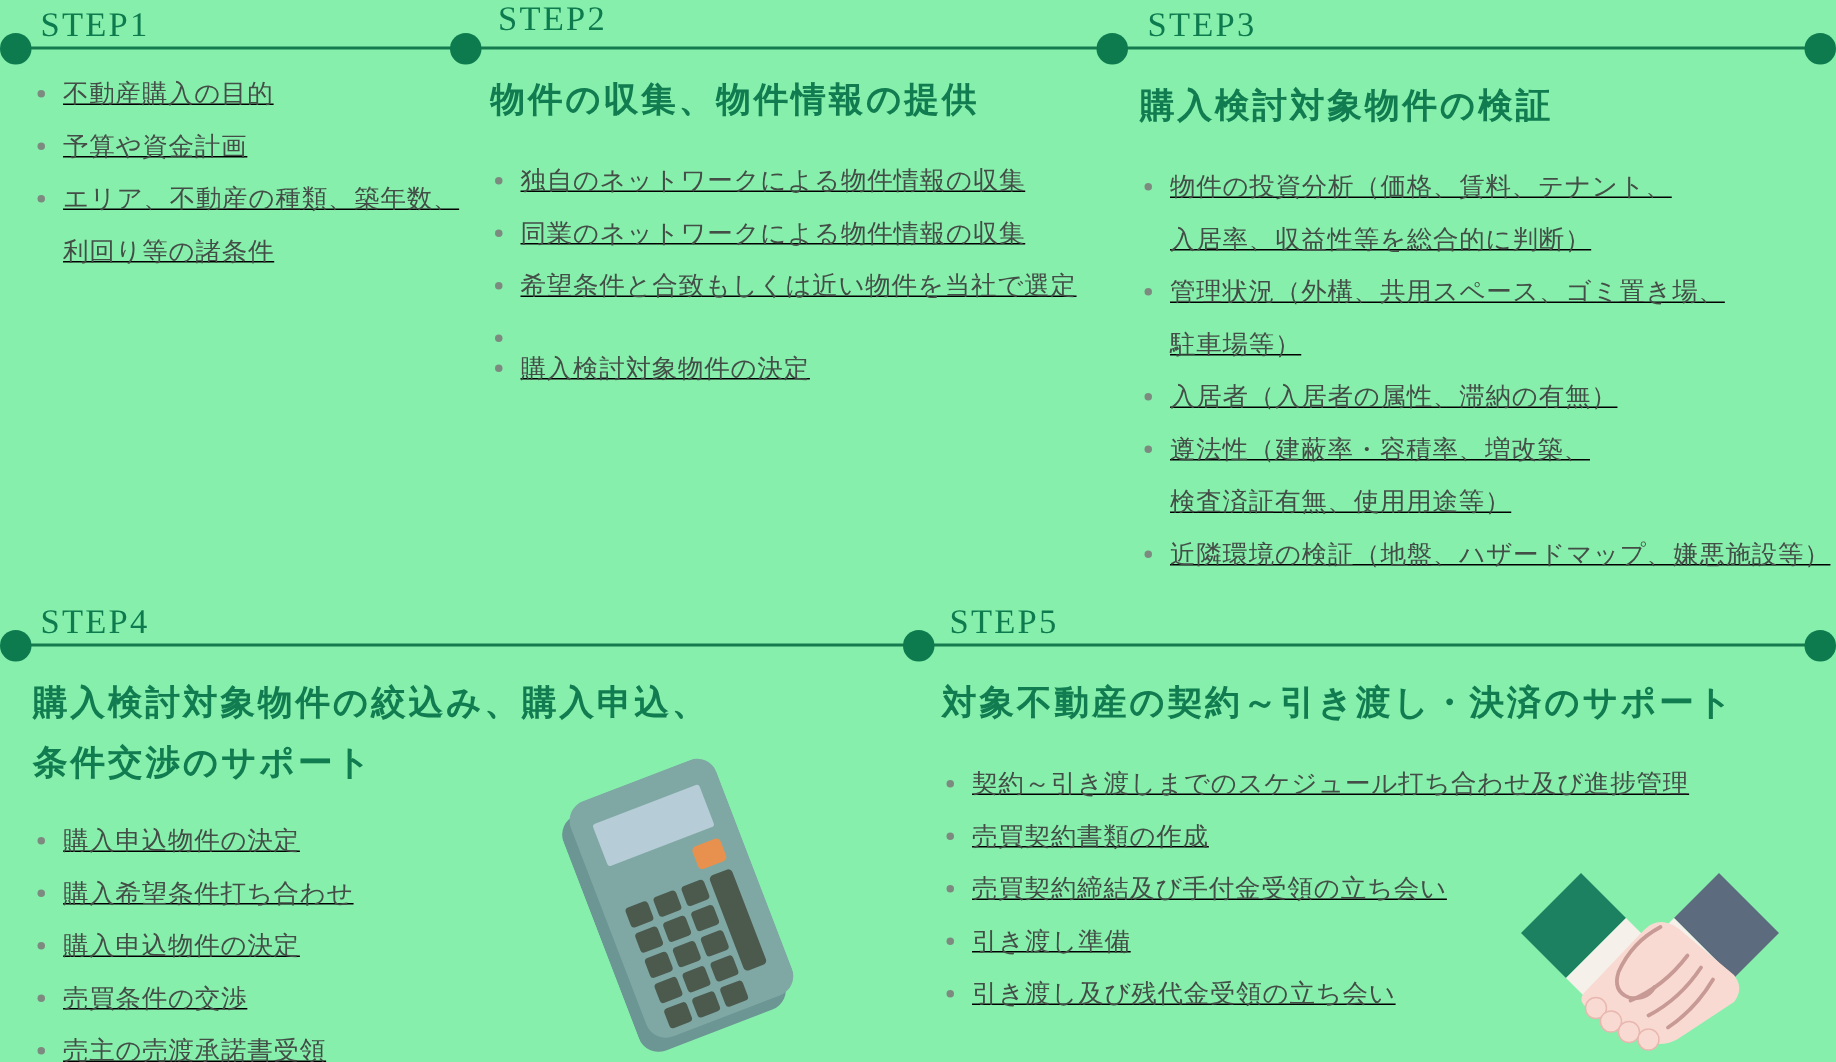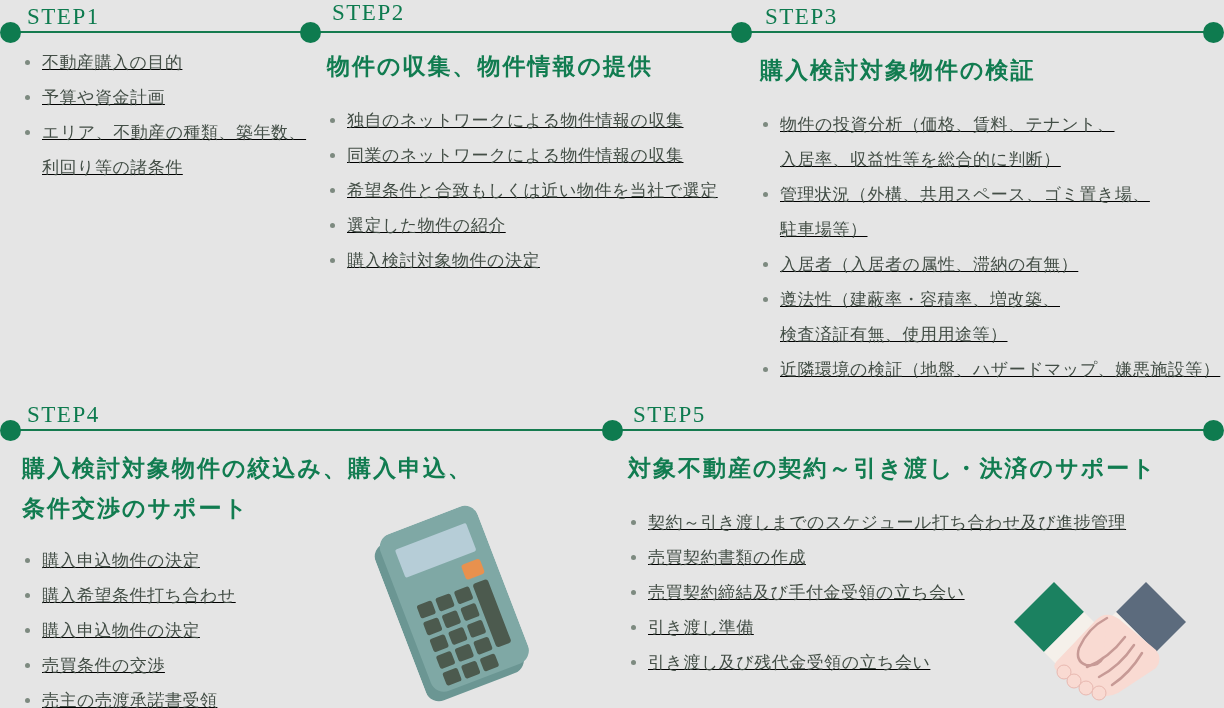--- a/index.html
+++ b/index.html
@@ -1,17 +1,17 @@
 <!DOCTYPE html>
 <html><head>
 <meta charset="utf-8">
 <style>
   html,body{margin:0;padding:0;background:#ffffff;}
   #canvas{
-    position:relative;width:1224px;height:708px;overflow:hidden;background:#e5e5e5;
+    position:relative;width:1224px;height:708px;overflow:hidden;background:#86efac;
     font-family:"Liberation Serif","DejaVu Serif",serif;
   }
   
   .tline{position:absolute;left:10px;width:1204px;height:2px;background:#157b4f;}
   .tdot{position:absolute;width:21px;height:21px;border-radius:50%;background:#0e7b4f;}
   
   .step{position:absolute;}
   .steplabel{
     font-size:23px;line-height:25px;color:#0e7b4f;letter-spacing:1.5px;margin-left:5px;
   }
@@ -78,21 +78,20 @@
       <li>
           <span class="bdot"></span>
           <span class="btext">同業のネットワークによる物件情報の収集</span>
         </li>
       <li>
           <span class="bdot"></span>
           <span class="btext">希望条件と合致もしくは近い物件を当社で選定</span>
         </li>
       <li>
           <span class="bdot"></span>
-          <span class="btext">選定した物件の紹介</span>
         </li>
       <li>
           <span class="bdot"></span>
           <span class="btext">購入検討対象物件の決定</span>
         </li>
     </ul>
   </section>
 
   <section class="step" style="left:760px;top:4px;width:462px">
     <div class="steplabel">STEP3</div>

